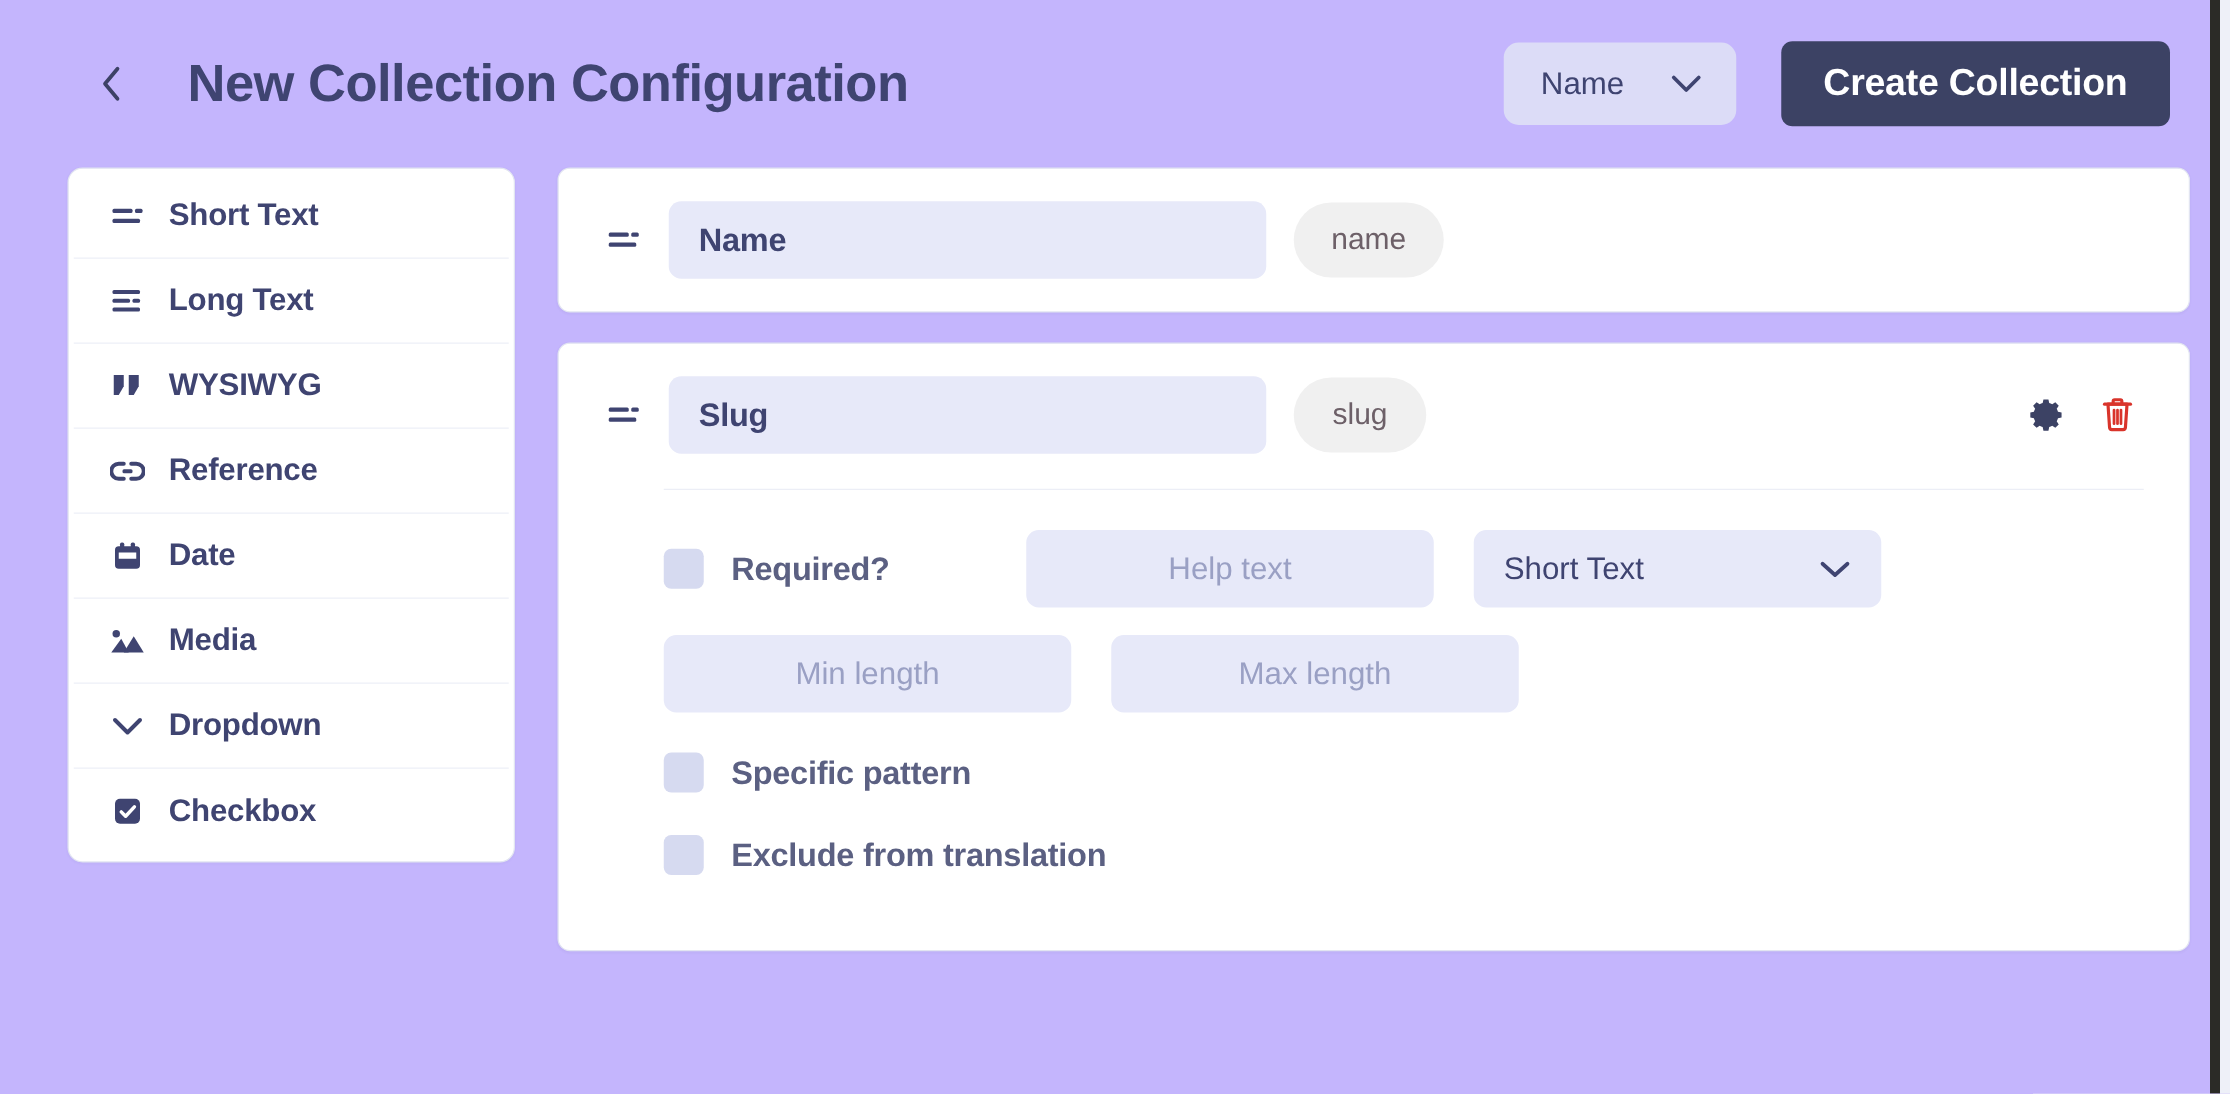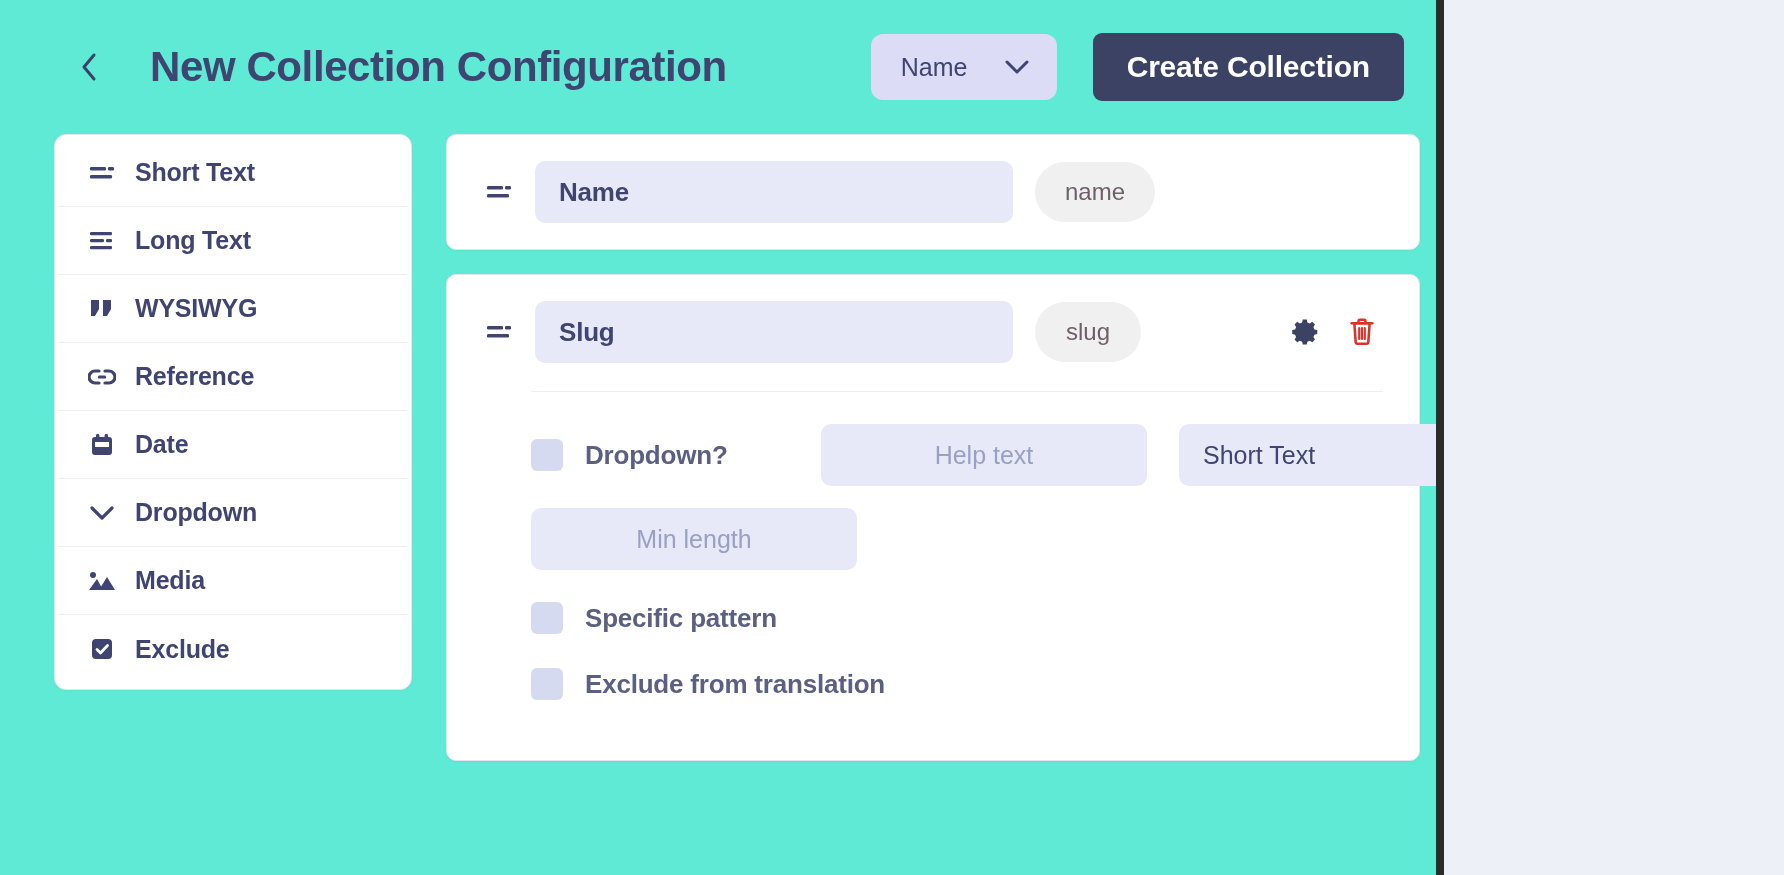--- a/index.html
+++ b/index.html
@@ -9,23 +9,23 @@
   body {
     width: 1784px;
     height: 875px;
     background: #eef0f8;
     font-family: "Liberation Sans", sans-serif;
     overflow: hidden;
     position: relative;
   }
 
   .page {
-    width: 1444px;
+    width: 1776px;
     height: 875px;
-    background: #5eead4;
+    background: #c4b5fd;
     position: relative;
     overflow: hidden;
   }
 
   .right-gutter {
     position: absolute;
     top: 0;
     right: 0;
     width: 8px;
     height: 875px;
@@ -421,46 +421,46 @@
             <rect x="5" y="9" width="14" height="5" fill="#ffffff"></rect>
             <rect x="6" y="1" width="3.4" height="6" rx="1.4" fill="currentColor"></rect>
             <rect x="14.6" y="1" width="3.4" height="6" rx="1.4" fill="currentColor"></rect>
           </svg>
         </span>
         <span class="side-label">Date</span>
       </div>
 
       <div class="side-item">
         <span class="side-ico">
-          <svg width="26" height="18" viewBox="0 0 26 18" fill="none">
-            <path d="M3 4 L13 14 L23 4" stroke="currentColor" stroke-width="3.2" stroke-linecap="round" stroke-linejoin="round"></path>
-          </svg>
-        </span>
-        <span class="side-label">Dropdown</span>
-      </div>
-
-      <div class="side-item">
-        <span class="side-ico">
           <svg width="28" height="22" viewBox="0 0 28 22" fill="none">
             <circle cx="5" cy="5" r="3" fill="currentColor"></circle>
             <path d="M1 20 L9 9 L15 20 Z" fill="currentColor"></path>
             <path d="M11 20 L19 7 L27 20 Z" fill="currentColor"></path>
           </svg>
         </span>
         <span class="side-label">Media</span>
       </div>
 
       <div class="side-item">
         <span class="side-ico">
+          <svg width="26" height="18" viewBox="0 0 26 18" fill="none">
+            <path d="M3 4 L13 14 L23 4" stroke="currentColor" stroke-width="3.2" stroke-linecap="round" stroke-linejoin="round"></path>
+          </svg>
+        </span>
+        <span class="side-label">Dropdown</span>
+      </div>
+
+      <div class="side-item">
+        <span class="side-ico">
           <svg width="24" height="24" viewBox="0 0 24 24" fill="none">
             <rect x="2" y="2" width="20" height="20" rx="4" fill="currentColor"></rect>
             <path d="M7 12.5 L10.5 16 L17.5 8.5" stroke="#ffffff" stroke-width="2.8" stroke-linecap="round" stroke-linejoin="round" fill="none"></path>
           </svg>
         </span>
-        <span class="side-label">Exclude</span>
+        <span class="side-label">Checkbox</span>
       </div>
 
 
 
     </div>
 
     <div class="main-col">
 
       <div class="field-card">
         <div class="card-head">
@@ -512,35 +512,36 @@
           </div>
         </div>
 
         <div class="card-divider"></div>
 
         <div class="settings">
 
           <div class="set-row">
             <div class="set-left">
               <span class="cbox"></span>
-              <span class="set-left-label">Dropdown?</span>
+              <span class="set-left-label">Required?</span>
             </div>
             <input class="field-input" type="text" placeholder="Help text" style="">
             <div class="type-select">
               <span class="ts-label">Short Text</span>
               <span class="ts-chev">
                 <svg width="26" height="17" viewBox="0 0 26 17" fill="none">
                   <path d="M3 4 L13 13 L23 4" stroke="currentColor" stroke-width="3" stroke-linecap="round" stroke-linejoin="round"></path>
                 </svg>
               </span>
             </div>
           </div>
 
           <div class="set-row">
             <input class="field-input" type="text" placeholder="Min length" style="">
+            <input class="field-input gap-input" type="text" placeholder="Max length" style="">
           </div>
 
           <div class="check-row" style="margin-top:32px;">
             <span class="cbox"></span>
             <span class="cr-label">Specific pattern</span>
           </div>
 
 
           <div class="check-row">
             <span class="cbox"></span>

